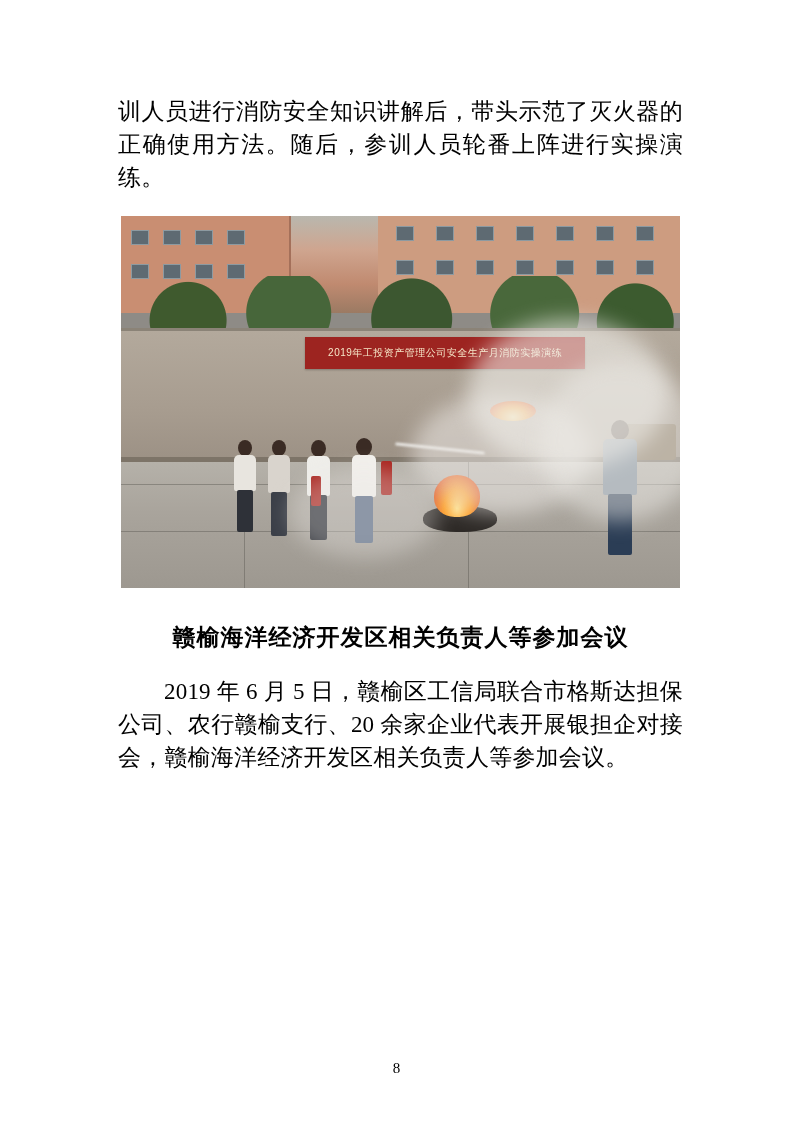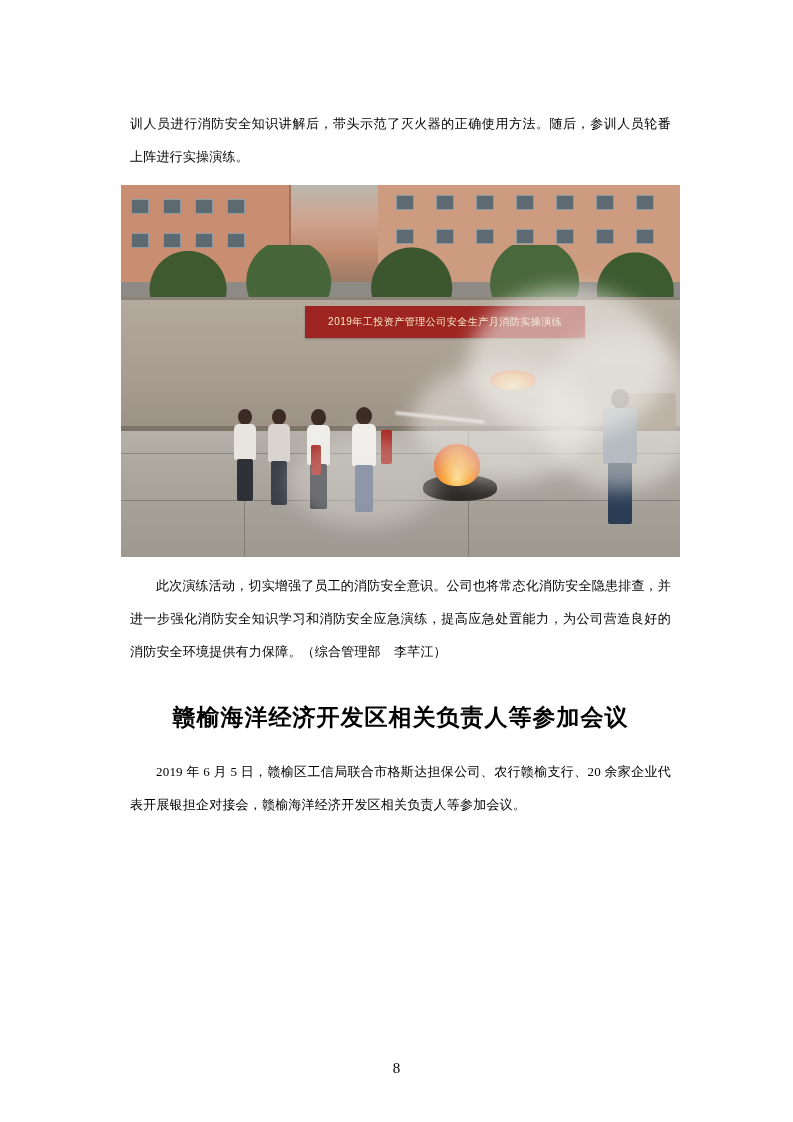--- a/index.html
+++ b/index.html
@@ -16,31 +16,31 @@
     overflow: hidden;
   }
   .page {
     position: relative;
     width: 793px;
     height: 1122px;
     box-sizing: border-box;
     padding: 95px 110px 40px 118px;
   }
   .para {
-    font-size: 13px;
+    font-size: 23px;
     line-height: 33px;
     text-align: justify;
     letter-spacing: 0.2px;
-    margin: 12px;
+    margin: 0;
   }
   .para.indent {
     text-indent: 2em;
   }
   .photo-wrap {
-    margin: 10px 0 6px 0;
+    margin: 22px 0 6px 0;
     display: flex;
     justify-content: center;
   }
   .photo {
     width: 559px;
     height: 372px;
     position: relative;
     overflow: hidden;
     background: #8e8b86;
   }
@@ -275,20 +275,19 @@
       <div class="fire" style="left:56%; bottom:19%; width:46px; height:42px;"></div>
       <div class="fire" style="left:66%; bottom:45%; width:46px; height:20px; border-radius:50%;"></div>
 
       <div class="smoke" style="left:52%; bottom:20%; width:180px; height:120px;"></div>
       <div class="smoke" style="left:62%; bottom:32%; width:200px; height:150px; background:rgba(240,238,234,0.6);"></div>
       <div class="smoke" style="left:30%; bottom:8%; width:150px; height:90px; background:rgba(235,233,229,0.35);"></div>
       <div class="smoke" style="right:-20px; bottom:18%; width:160px; height:160px; background:rgba(238,236,232,0.5);"></div>
     </div>
   </div>
 
-  <p class="para indent">此次演练活动，切实增强了员工的消防安全意识。公司也将常态化消防安全隐患排查，并进一步强化消防安全知识学习和消防安全应急演练，提高应急处置能力，为公司营造良好的消防安全环境提供有力保障。（综合管理部　李芊江）</p>
 
   <h2 class="heading">赣榆海洋经济开发区相关负责人等参加会议</h2>
 
   <p class="para indent">2019 年 6 月 5 日，赣榆区工信局联合市格斯达担保公司、农行赣榆支行、20 余家企业代表开展银担企对接会，赣榆海洋经济开发区相关负责人等参加会议。</p>
 
   <div class="page-number">8</div>
 </div>
 
 </body></html>

